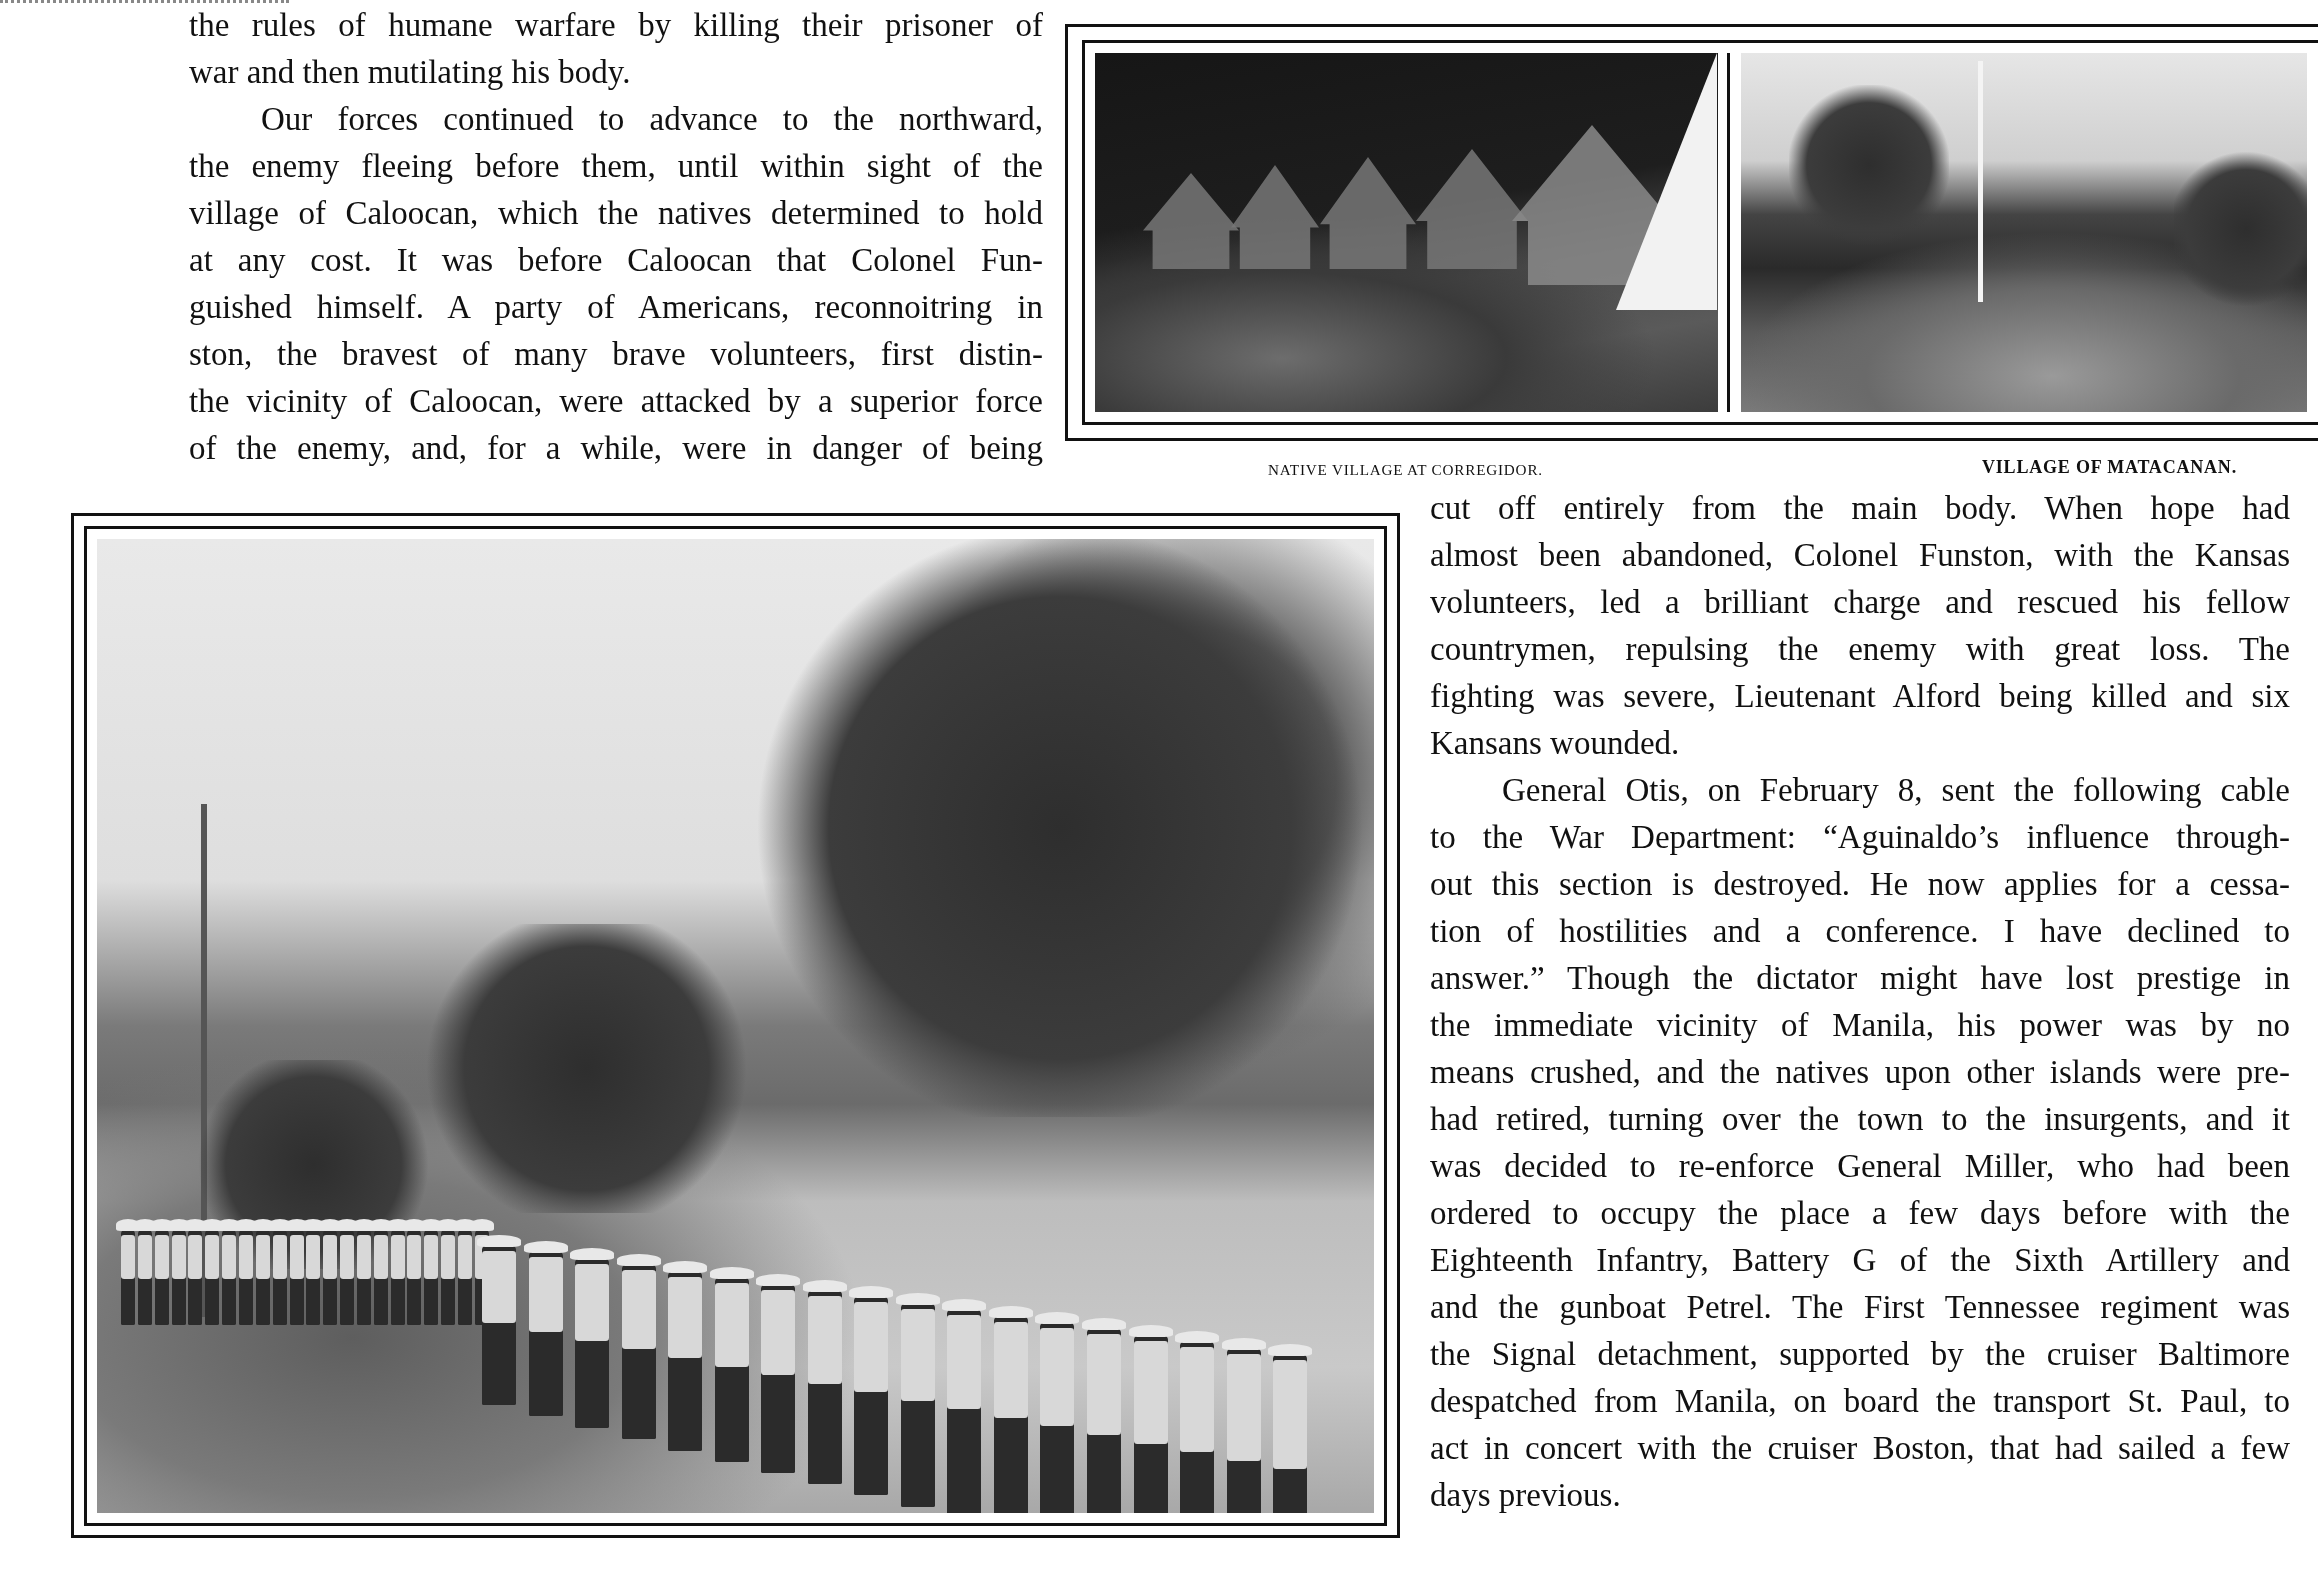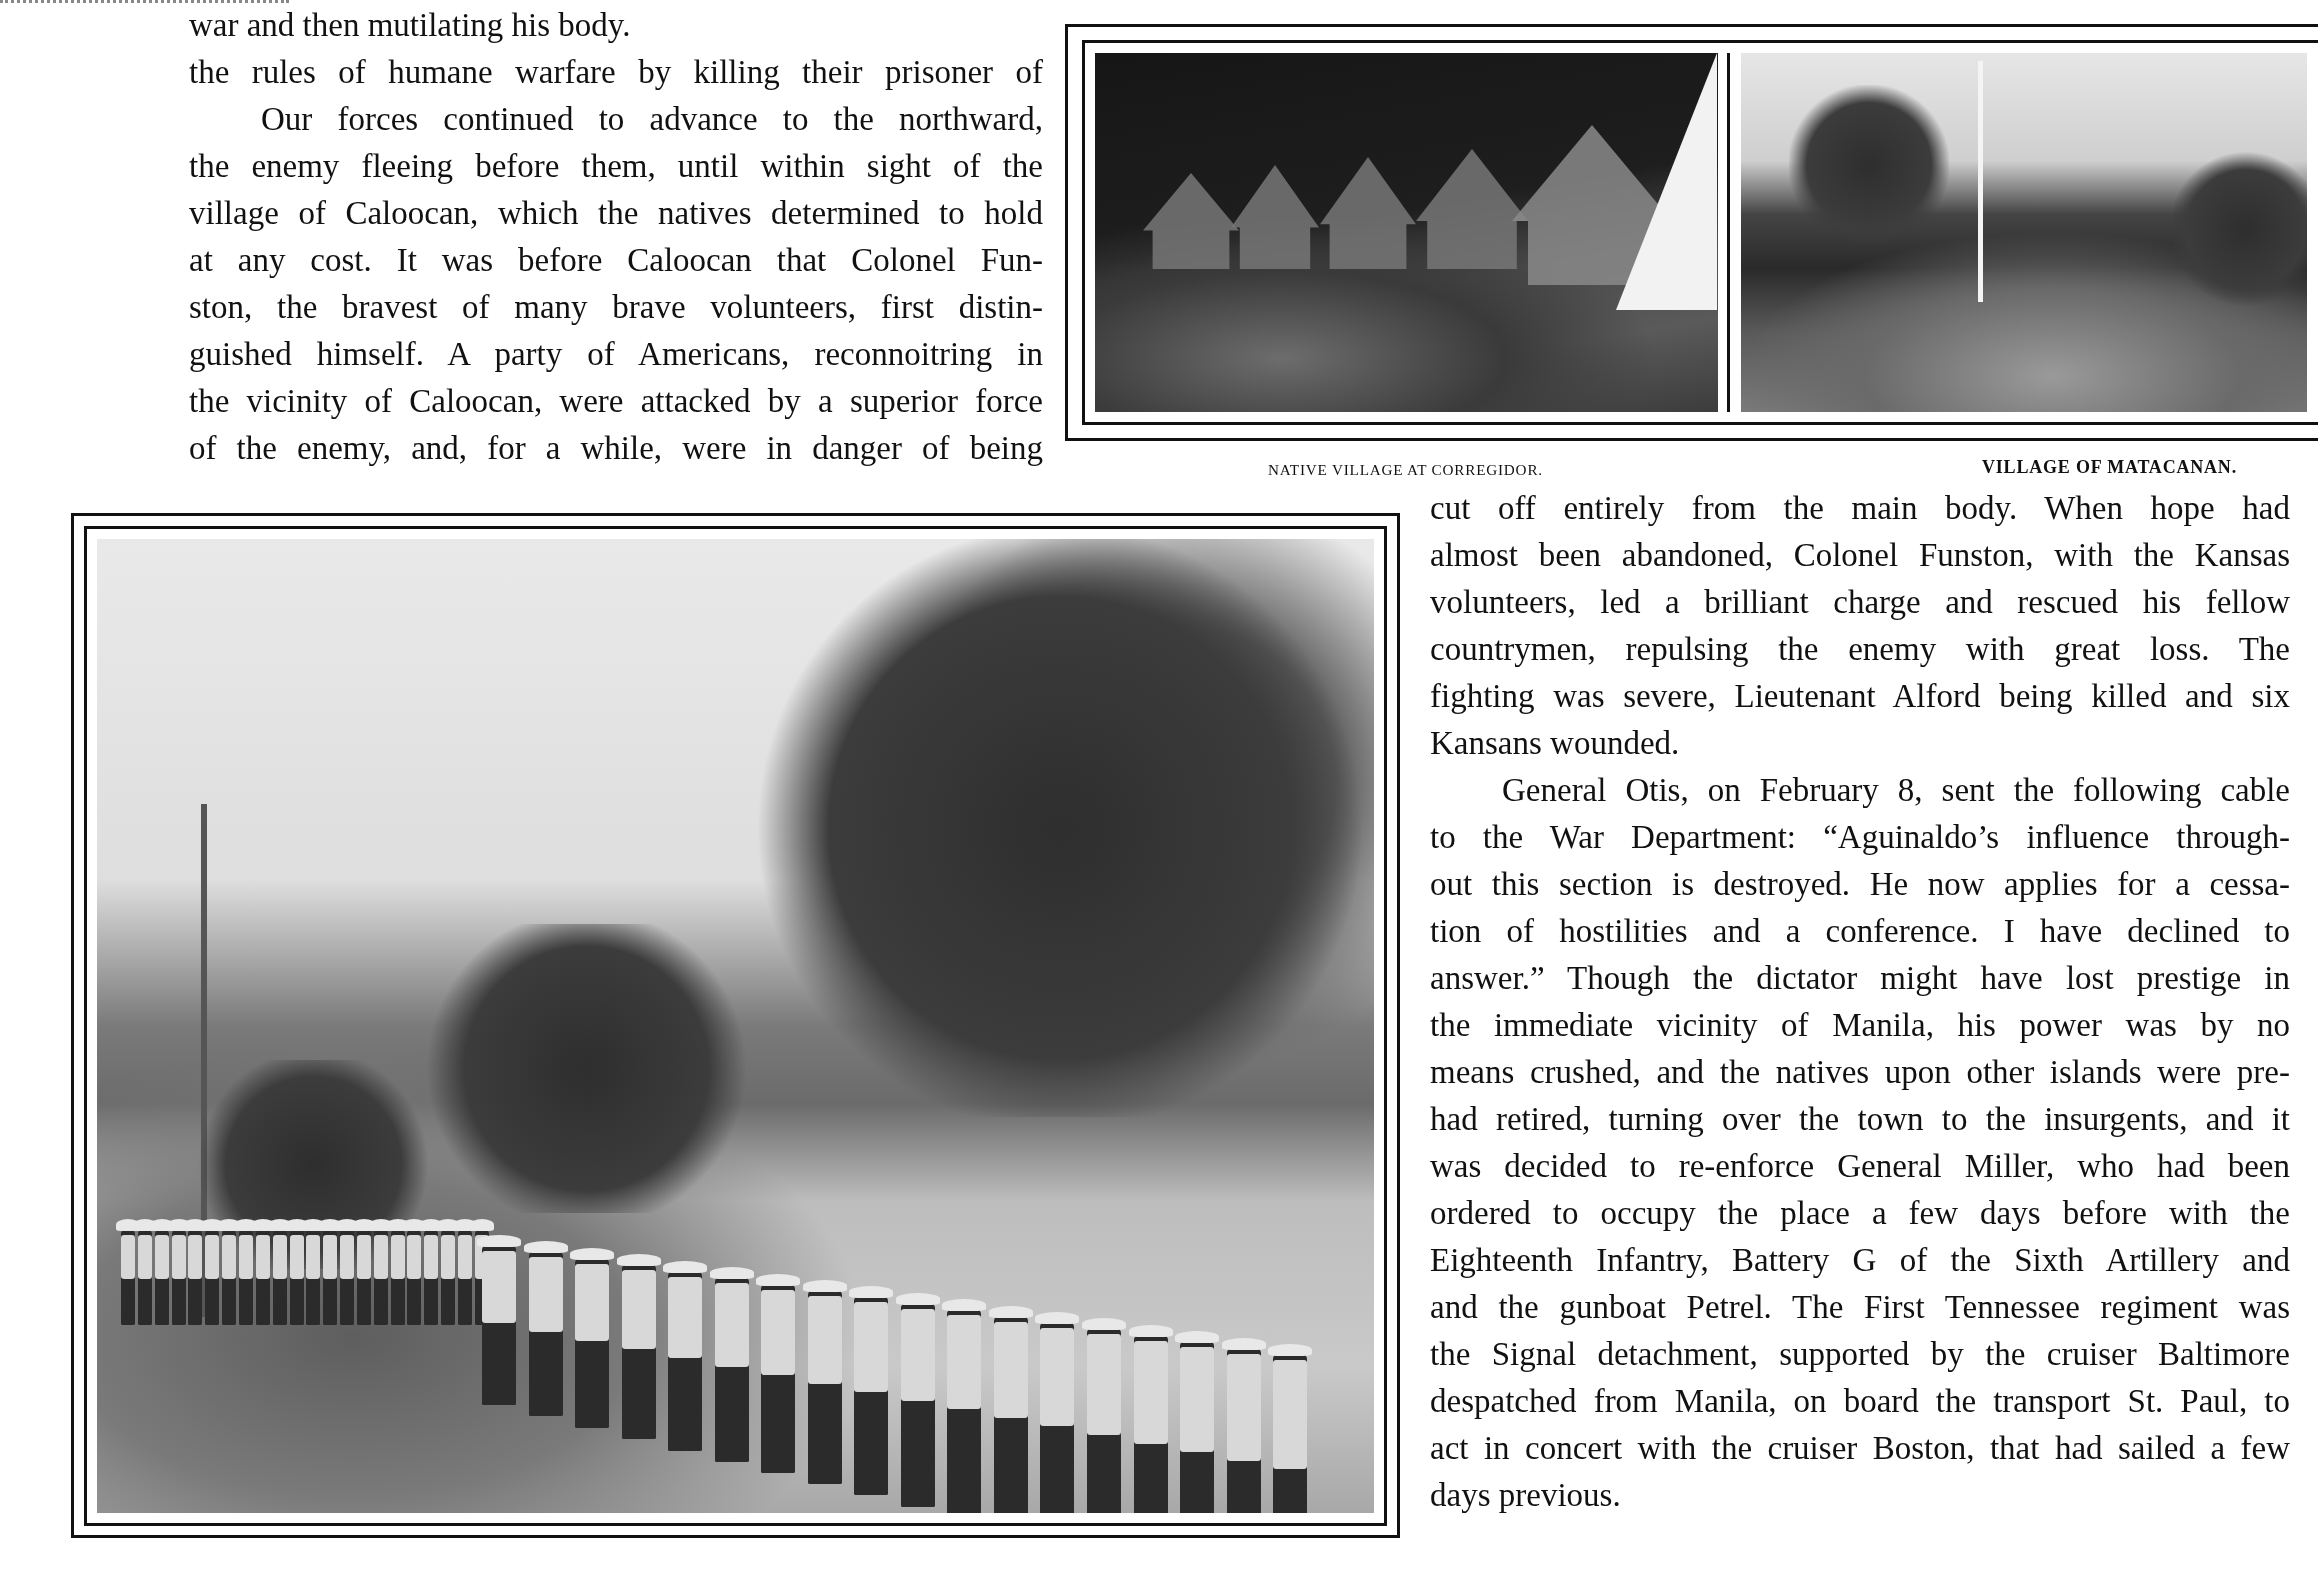--- a/index.html
+++ b/index.html
@@ -46,28 +46,28 @@
 
   .caption { position:absolute; font-size:15.2px; letter-spacing:0.8px; text-transform:uppercase; white-space:nowrap; color:#111; }
   #caption-corregidor { left:1268px; top:461px; }
   #caption-matacanan { left:1982px; top:457px; font-weight:bold; font-size:18px; }
   #caption-bottom { left:883px; top:1563px; width:289px; height:3.2px; border-top:3.2px dotted #888; }
 </style>
 </head>
 <body>
 
 <div id="left-col" class="col">
+    <span class="line">the rules of humane warfare by killing their prisoner of</span>
     <span class="line last">war and then mutilating his body.</span>
-    <span class="line">the rules of humane warfare by killing their prisoner of</span>
     <span class="line indent">Our forces continued to advance to the northward,</span>
     <span class="line">the enemy fleeing before them, until within sight of the</span>
     <span class="line">village of Caloocan, which the natives determined to hold</span>
     <span class="line">at any cost.  It was before Caloocan that Colonel Fun-</span>
+    <span class="line">guished himself.  A party of Americans, reconnoitring in</span>
     <span class="line">ston, the bravest of many brave volunteers, first distin-</span>
-    <span class="line">guished himself.  A party of Americans, reconnoitring in</span>
     <span class="line">the vicinity of Caloocan, were attacked by a superior force</span>
     <span class="line">of the enemy, and, for a while, were in danger of being</span>
   </div>
 
 <div id="top-outer" class="frame-outer"></div>
 <div id="top-inner" class="frame-inner"></div>
 <div id="photo-corregidor" class="photo">
   <div class="hut" style="left:48px;top:120px;width:96px;height:96px;"></div>
   <div class="hut" style="left:136px;top:112px;width:88px;height:104px;"></div>
   <div class="hut" style="left:225px;top:104px;width:96px;height:112px;"></div>

